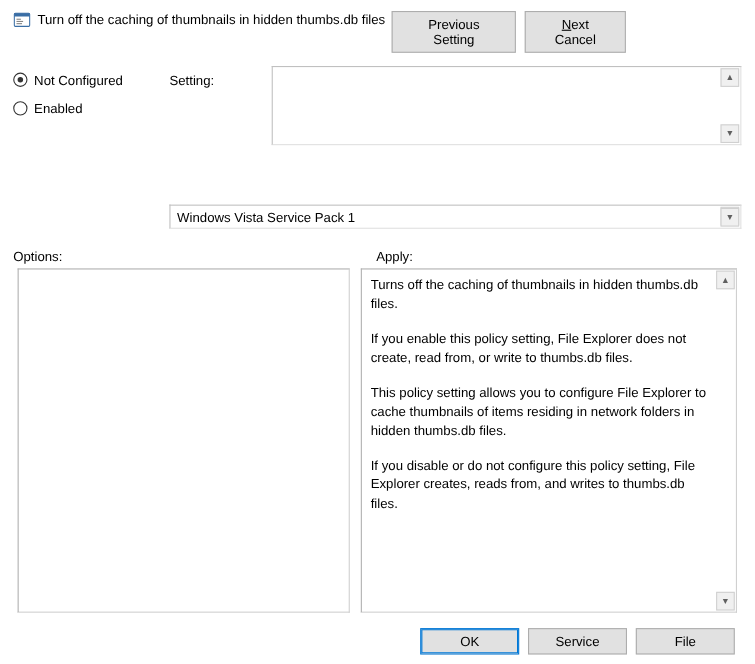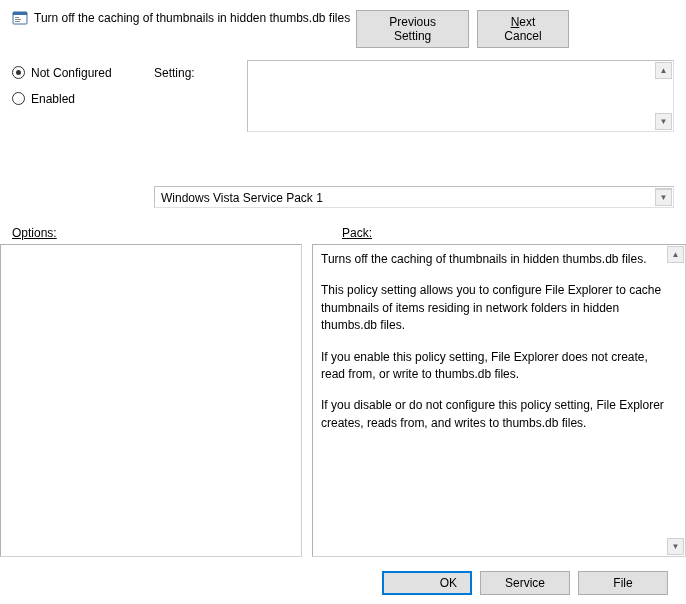--- a/index.html
+++ b/index.html
@@ -28,21 +28,21 @@
   .nav-buttons { margin-left: auto; display: flex; gap: 8px; padding-right: 90px;}
   .btn {
     background: #e1e1e1;
     border: 1px solid #adadad;
     padding: 4px 14px;
     font: inherit;
     cursor: pointer;
     min-width: 90px;
     text-align: center;
   }
-  .btn-default { border-color: #0078d7; box-shadow: inset 0 0 0 1px #0078d7; text-align: right;}
+  .btn-default { border-color: #0078d7; box-shadow: inset 0 0 0 1px #0078d7;}
   .underline-first::first-letter { text-decoration: underline; }
   .n-underline { text-decoration: underline; }
 
   .config-row {
     display: flex;
     padding: 4px 12px 0 12px;
     gap: 12px;
   }
   .radio-col {
     width: 130px;
@@ -78,24 +78,24 @@
   .comment-box { height: 72px; }
   .supported-box { height: 22px; display:flex; align-items:flex-start;margin-top:48px;}
   .scroll-btn {
     position:absolute; right:1px; width:17px; height:17px;
     background:#f0f0f0; border:1px solid #d0d0d0;
     display:flex; align-items:center; justify-content:center;
     font-size:8px; color:#606060;
   }
   .scroll-up { top:1px;} .scroll-down{ bottom:1px;}
 
-  .mid-labels { display:flex; padding: 18px 12px 4px 12px; text-decoration: underline; }
+  .mid-labels { display:flex; padding: 18px 12px 4px 12px; }
   .mid-labels .left { width: 330px; }
   
-  .panels { display:flex; padding: 0 0; gap: 10px; }
+  .panels { display:flex; padding: 0 16px; gap: 10px; }
   .panel {
     border: 1px solid #d0d0d0;
     border-top-color:#b0b0b0; border-left-color:#b0b0b0;
     height: 313px;
     background:#fff;
     position:relative;
     padding:6px 20px 6px 8px;
     line-height:1.45;
   }
   .panel-left { width: 302px; }
@@ -156,29 +156,29 @@
           <div class="scroll-btn scroll-up">▲</div>
           <div class="scroll-btn scroll-down">▼</div>
         </div>
       </div>
     </div>
   </div>
 </div>
 
 <div class="mid-labels">
   <div class="left">Options:</div>
-  <div>Pack:</div>
+  <div>Apply:</div>
 </div>
 
 <div class="panels">
   <div class="panel panel-left"></div>
   <div class="panel panel-right">
     <p>Turns off the caching of thumbnails in hidden thumbs.db files.</p>
+    <p>If you enable this policy setting, File Explorer does not create, read from, or write to thumbs.db files.</p>
     <p>This policy setting allows you to configure File Explorer to cache thumbnails of items residing in network folders in hidden thumbs.db files.</p>
-    <p>If you enable this policy setting, File Explorer does not create, read from, or write to thumbs.db files.</p>
     <p>If you disable or do not configure this policy setting, File Explorer creates, reads from, and writes to thumbs.db files.</p>
     <div class="scroll-btn scroll-up">▲</div>
     <div class="scroll-btn scroll-down">▼</div>
   </div>
 </div>
 
 <div class="footer">
   <button class="btn btn-default">OK</button>
   <button class="btn">Service</button>
   <button class="btn">File</button>

